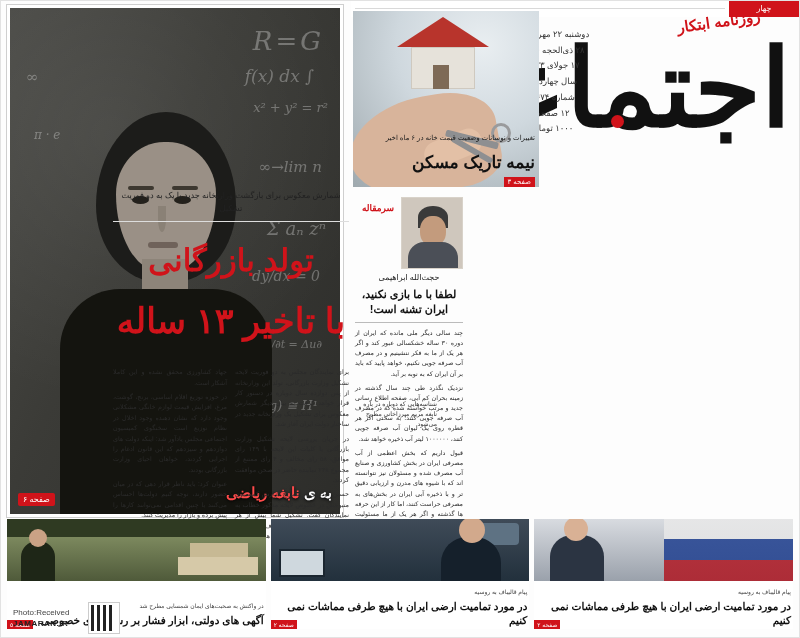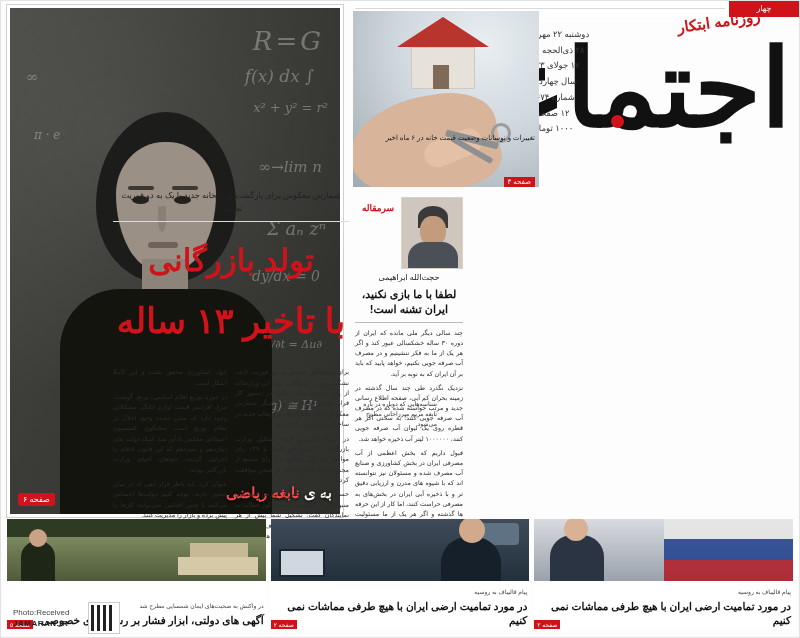--- a/index.html
+++ b/index.html
@@ -399,20 +399,21 @@
         <div class="walls"></div>
         <div class="door"></div>
       </div>
       <div class="hand"></div>
       <div class="thumb"></div>
       <div class="key1"></div>
       <div class="key2"></div>
       <div class="ring"></div>
     </div>
     <div class="keys-caption">تغییرات و نوسانات وضعیت قیمت خانه در ۶ ماه اخیر</div>
+    <div class="keys-head">نیمه تاریک مسکن</div>
     <div class="keys-badge">صفحه ۳</div>
   </div>
 
   <div class="editorial" style="right:auto;left:354px;">
     <div class="edit-head">
       <div class="edit-avatar">
         <div class="eh"></div>
         <div class="ef"></div>
         <div class="eb"></div>
       </div>

